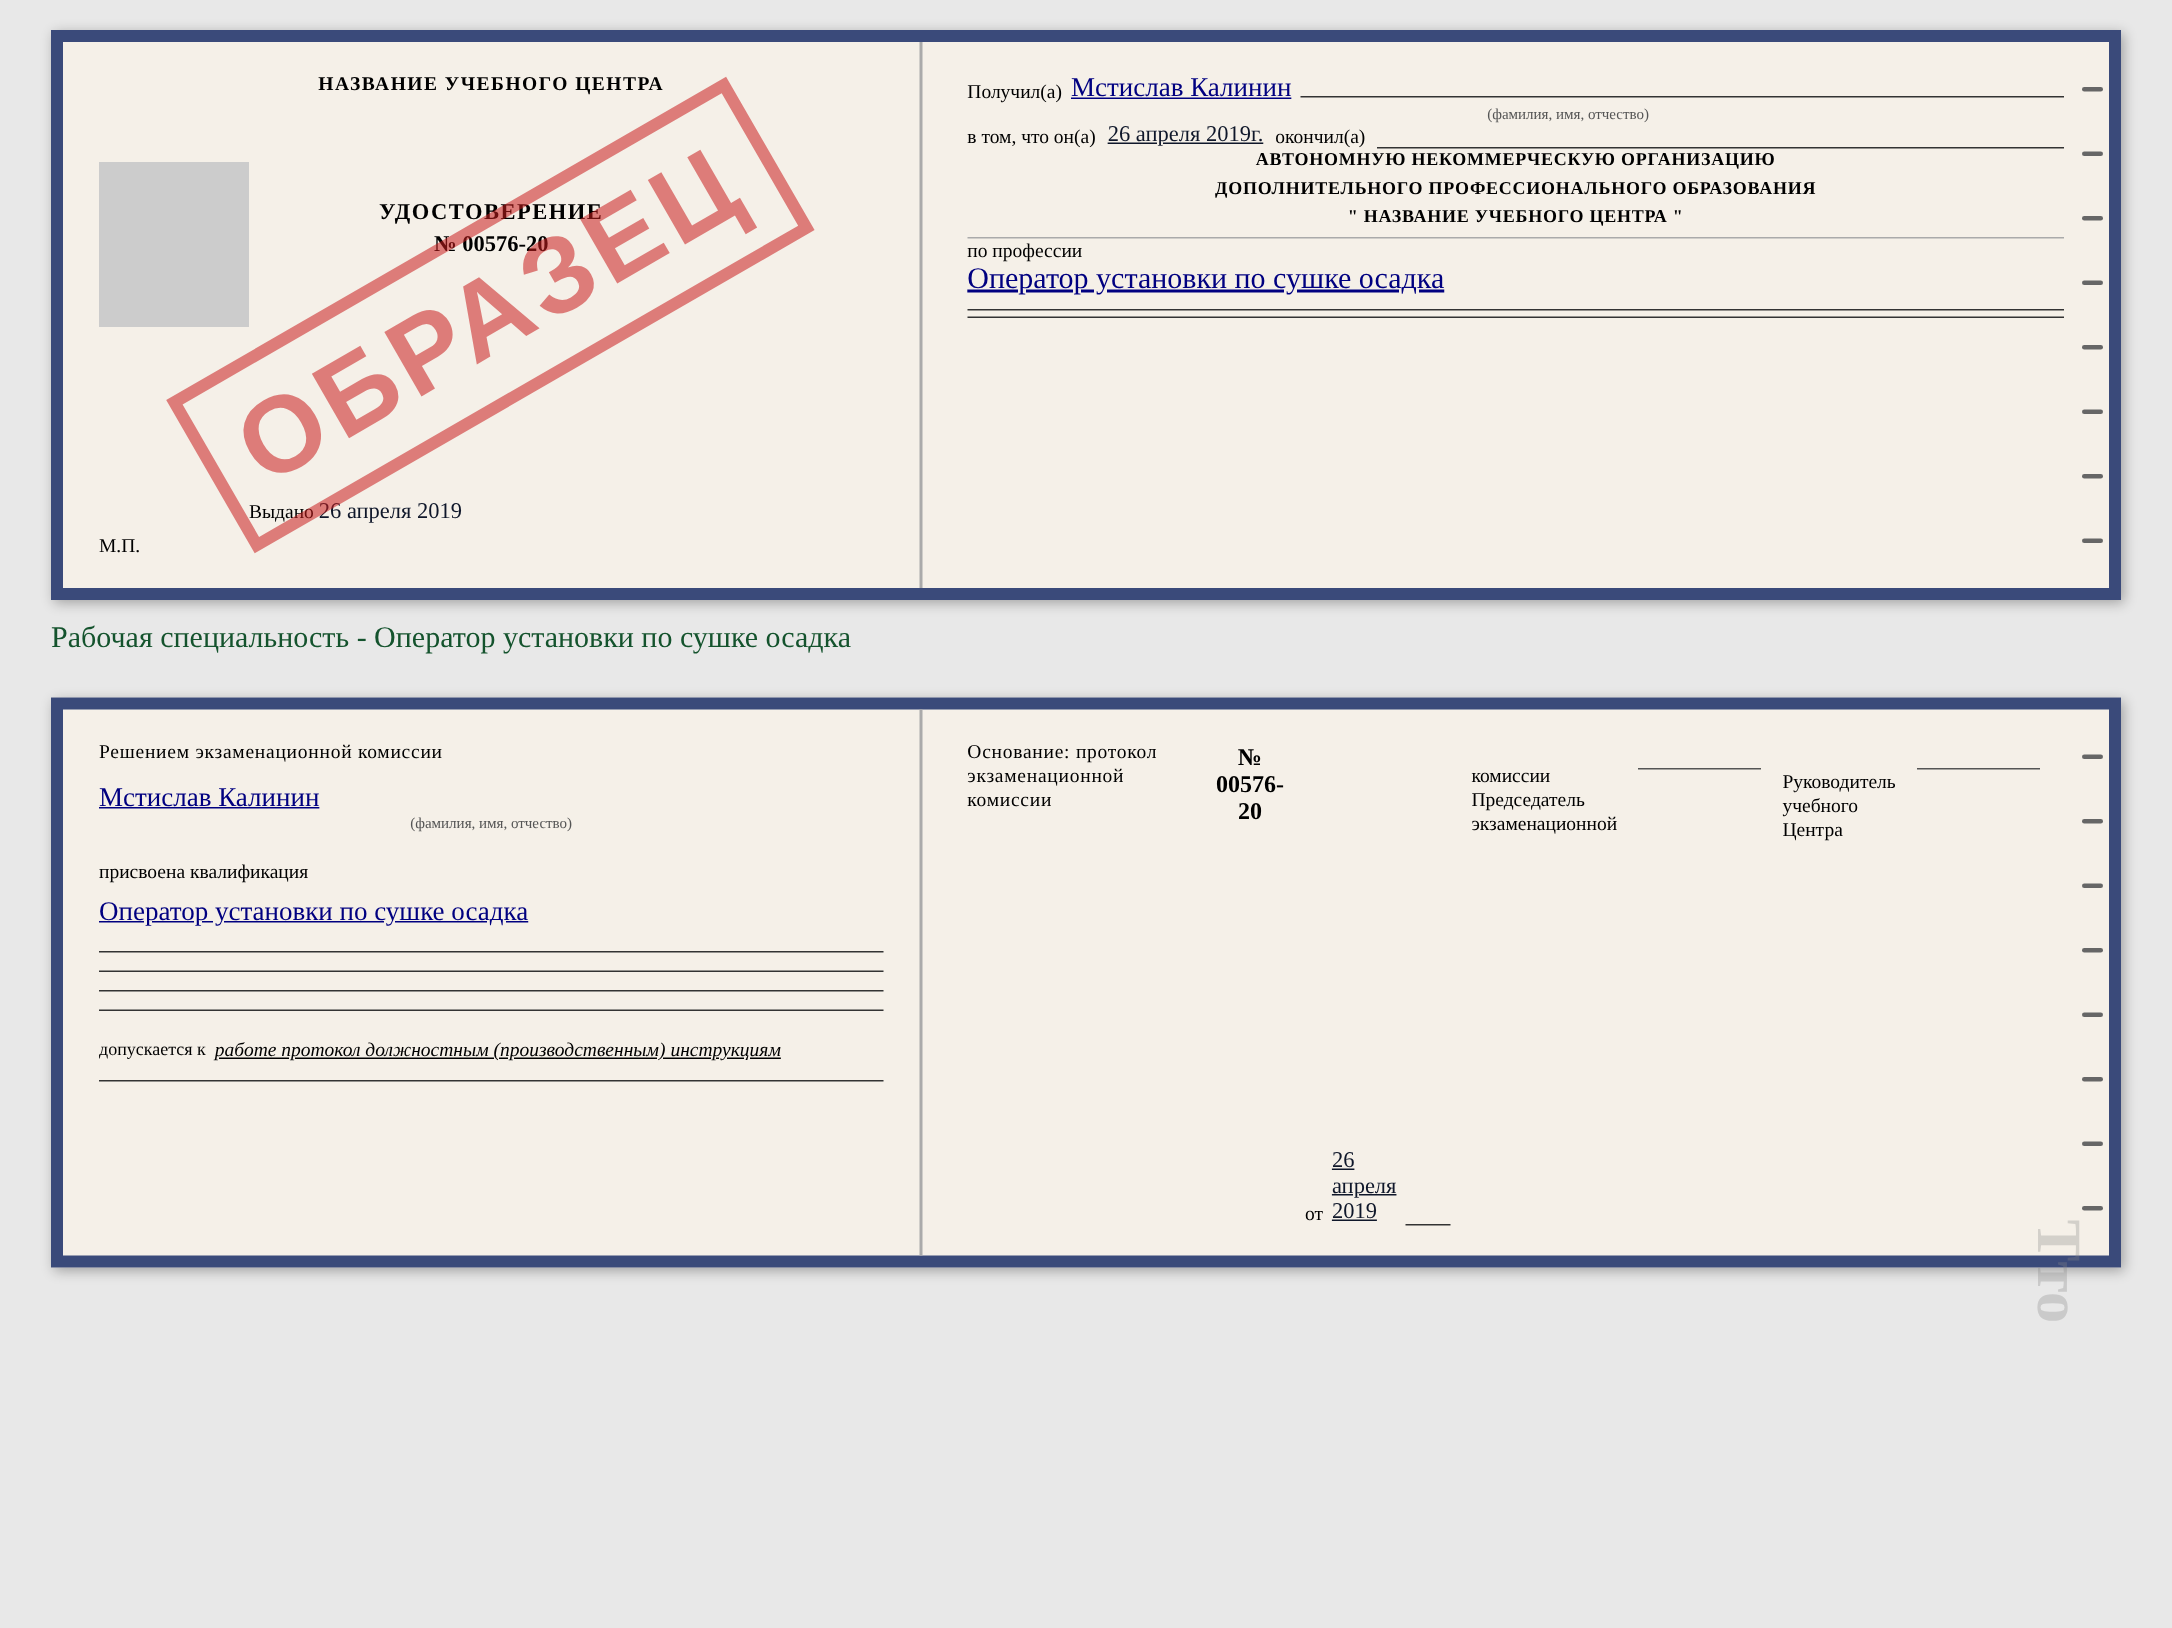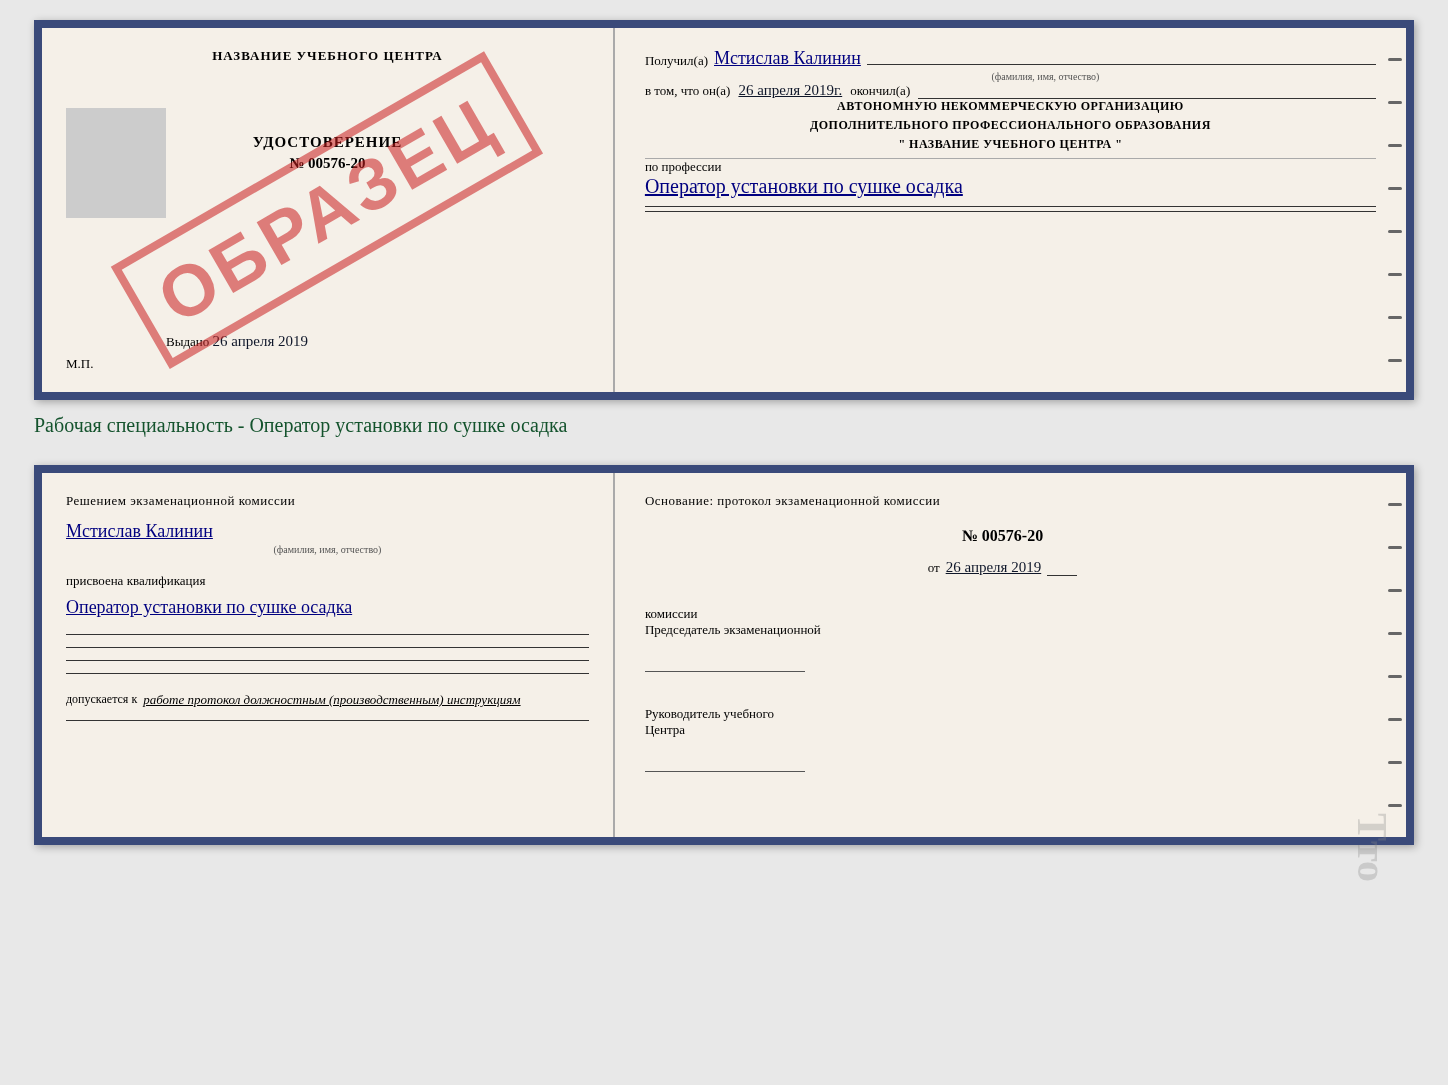--- a/index.html
+++ b/index.html
@@ -204,21 +204,21 @@
       padding: 20px 24px;
       display: flex;
       flex-direction: column;
       gap: 8px;
     }
 
     .cert2-right {
       width: 58%;
       padding: 20px 46px 20px 30px;
       display: flex;
-      flex-direction: column;
+      flex-direction: row;
       gap: 14px;
       position: relative;
     }
 
     .signature-line {
       border-bottom: 1px solid #555;
       width: 160px;
       height: 20px;
     }
 

